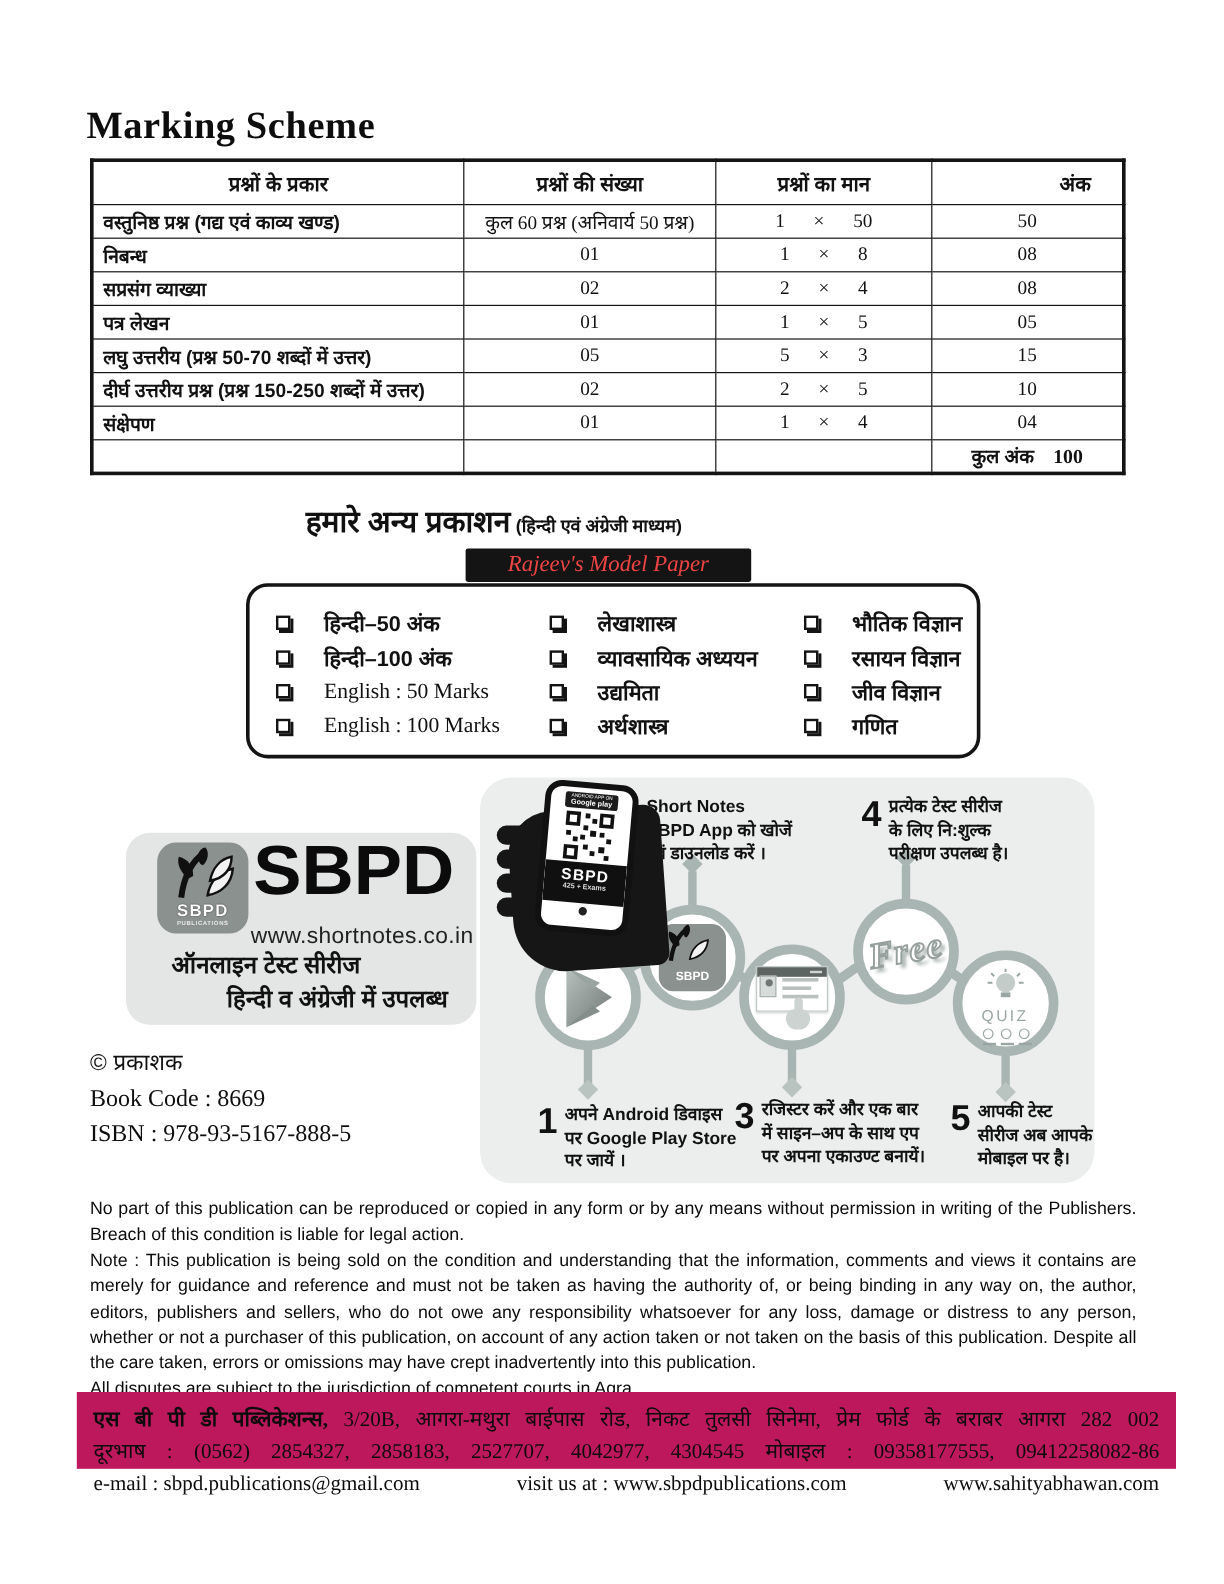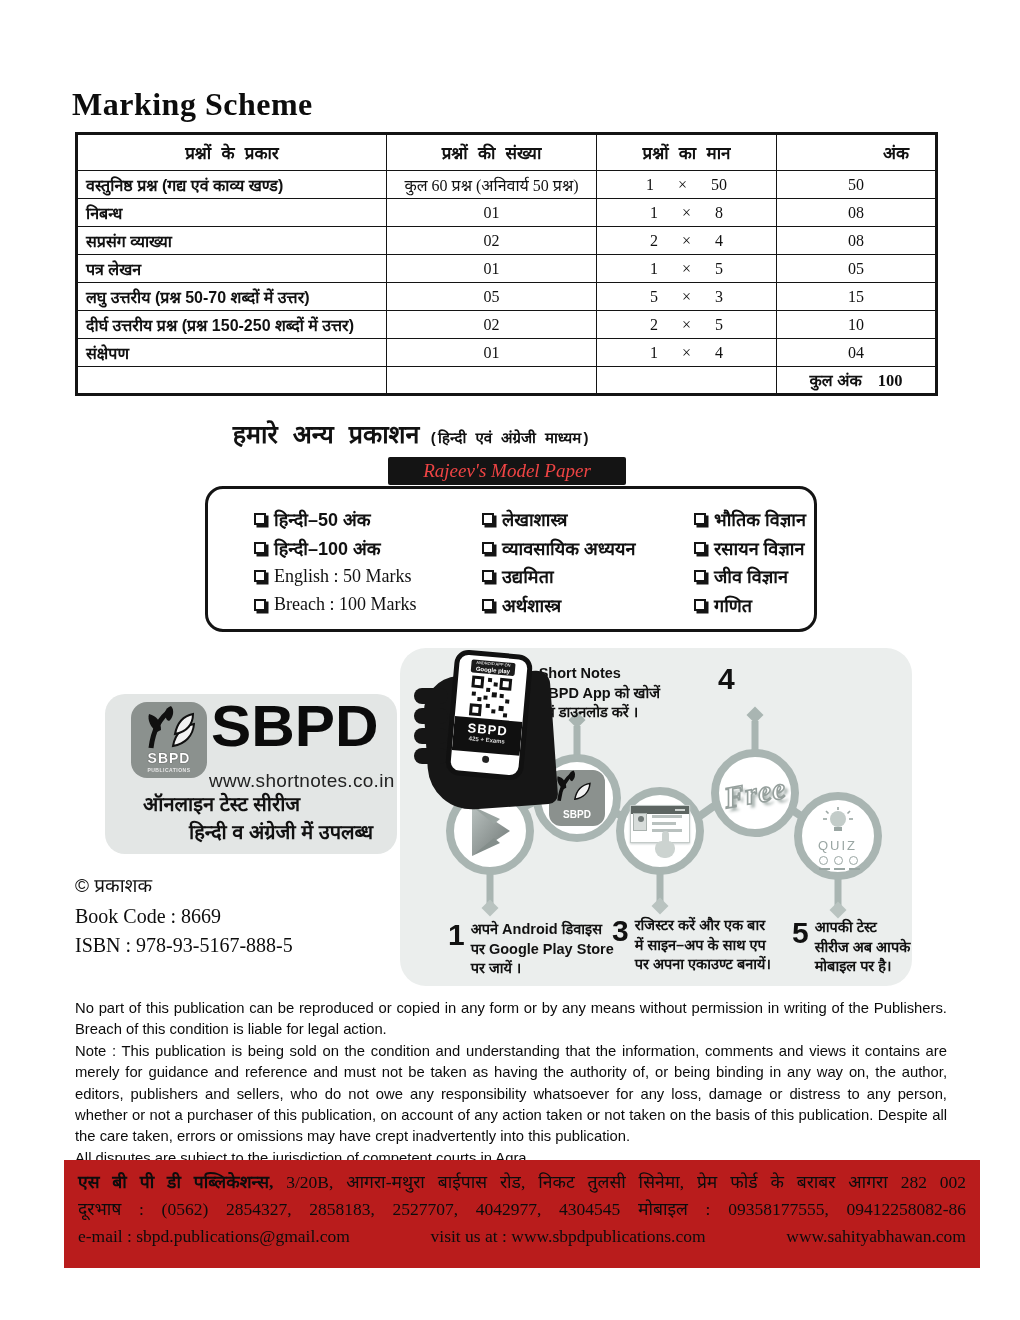--- a/index.html
+++ b/index.html
@@ -8,44 +8,44 @@
   #page { position:relative; width:1020px; height:1320px; background:#fff; overflow:hidden; }
 
   
   .page-title { position:absolute; left:72px; top:86px; font-family:"Liberation Serif", serif;
     font-weight:600; font-size:32px; letter-spacing:0.5px; color:#0d0d0d; }
 
   
   table.marks { position:absolute; left:75px; top:132px; width:860px; border-collapse:collapse;
     border:3px solid #141414; table-layout:fixed; }
   table.marks th, table.marks td { border:1.6px solid #141414; padding:2px 8px; }
-  table.marks th { height:37px; font-size:17px; font-weight:700; text-align:center;font-family:Liberation Mono, monospace; }
+  table.marks th { height:37px; font-size:17px; font-weight:700; text-align:center; }
   table.marks th.num-h { text-align:right; padding-right:26px; }
   table.marks td { height:28px; font-size:16px; }
   td.qtype { font-weight:700; font-size:15.5px; padding-left:10px; }
   td.qcount, td.qmarks { text-align:center; font-family:"Liberation Serif", serif; font-size:16px; }
   td.qcalc { font-family:"Liberation Serif", serif; }
   .calc-wrap { display:flex; justify-content:center; align-items:center; gap:24px; }
   td.total-cell .total-wrap { display:flex; justify-content:center; align-items:baseline; gap:16px; }
   td.total-cell { height:33px; }
   .total-label { font-weight:700; font-size:16px; }
   .total-value { font-family:"Liberation Serif", serif; font-size:16.5px; font-weight:600; }
 
   
-  .pub-heading { position:absolute; left:0; top:416px; width:823px; text-align:center;font-family:Liberation Mono, monospace; }
+  .pub-heading { position:absolute; left:0; top:416px; width:823px; text-align:center; }
   .pub-heading .big { font-size:25px; font-weight:700; }
   .pub-heading .small { font-size:15px; font-weight:700; }
   .banner { position:absolute; left:388px; top:457px; width:238px; height:28px; background:#141414;
     color:#ef4444; display:flex; align-items:center; justify-content:center;
     font-family:Liberation Serif, serif; font-style:italic; font-size:19px; border-radius:2px; z-index:2; }
   .pub-box { position:absolute; left:205px; top:486px; width:612px; height:146px;
     border:3px solid #141414; border-radius:18px; background:#fff;
     display:grid; grid-template-columns:228px 212px 160px; padding:16px 0 10px 22px; row-gap:0; }
   .pub-col { display:flex; flex-direction:column; justify-content:space-between; }
-  .pub-item { display:flex; align-items:center; gap:8px; height:28px;margin-left:24px; }
+  .pub-item { display:flex; align-items:center; gap:28px; height:28px; }
   .cbx { width:12px; height:12px; border:2px solid #141414; background:#fff;
     box-shadow:2.5px 2.5px 0 0 #141414; flex:0 0 auto; }
   .pub-item .lbl { font-size:18px; font-weight:700; white-space:nowrap; }
   .pub-item .lbl.latin { font-family:"Liberation Serif", serif; font-weight:400; font-size:18px; }
 
   
   .promo { position:absolute; left:105px; top:694px; width:292px; height:160px; background:#e3e6e5; border-radius:20px; }
   .app-icon { position:absolute; border-radius:16px; background:#8b918e; overflow:hidden; }
   .promo .app-icon { left:26px; top:8px; width:76px; height:76px; }
   .app-icon svg { position:absolute; left:6px; top:4px; }
@@ -112,21 +112,21 @@
   .copyright { position:absolute; left:75px; top:872px; }
   .copyright .c1 { font-size:19px; font-weight:400; margin-bottom:7px; }
   .copyright .c2, .copyright .c3 { font-family:"Liberation Serif", serif; font-size:20px; margin-bottom:6px; color:#0d0d0d; }
 
   
   .legal { position:absolute; left:75px; top:998px; width:872px; font-size:14.8px; line-height:1.43;
     color:#0b0b0b; text-align:justify; }
   .legal p { margin-bottom:1px; }
 
   
-  .footer { position:absolute; left:64px; top:1160px; width:916px; height:108px; background:#b91c1c;
+  .footer { position:absolute; left:64px; top:1160px; width:916px; height:64px; background:#be185d;
     font-family:"Liberation Serif", serif; font-size:17.5px; color:#0c0c0c; padding:9px 14px 13px 14px; }
   .footer .f-line { line-height:1.55; text-align:justify; text-align-last:justify; }
   .footer .f-name { font-weight:700; }
   .footer .f-line3 { display:flex; justify-content:space-between; line-height:1.55; }
 </style>
 </head>
 <body>
 
 <div id="page">
 
@@ -262,21 +262,21 @@
       <div class="pub-item">
           <span class="cbx"></span>
           <span class="lbl">हिन्दी–100 अंक</span>
         </div>
       <div class="pub-item">
           <span class="cbx"></span>
           <span class="lbl latin">English : 50 Marks</span>
         </div>
       <div class="pub-item">
           <span class="cbx"></span>
-          <span class="lbl latin">Breach : 100 Marks</span>
+          <span class="lbl latin">English : 100 Marks</span>
         </div>
     </div>
     <div class="pub-col">
       <div class="pub-item">
           <span class="cbx"></span>
           <span class="lbl">लेखाशास्त्र</span>
         </div>
       <div class="pub-item">
           <span class="cbx"></span>
           <span class="lbl">व्यावसायिक अध्ययन</span>
@@ -346,20 +346,25 @@
     <div class="step" style="left:116px; top:16px;">
       <span class="num">2</span>
       <span class="txt">
         <div>Short Notes</div>
         <div>SBPD App को खोजें</div>
         <div>एवं डाउनलोड करें ।</div>
       </span>
     </div>
     <div class="step" style="left:318px; top:16px;">
       <span class="num">4</span>
+      <span class="txt">
+        <div>प्रत्येक टेस्ट सीरीज</div>
+        <div>के लिए नि:शुल्क</div>
+        <div>परीक्षण उपलब्ध है।</div>
+      </span>
     </div>
 
     <div class="circle" style="left:46px; top:139px;">
       <svg width="48" height="54" viewBox="0 0 48 54">
         <defs>
           <linearGradient id="pg" x1="0" y1="0" x2="1" y2="1">
             <stop offset="0" stop-color="#b9c1bf"></stop>
               <stop offset="1" stop-color="#6f7775"></stop>
           </linearGradient>
         </defs>

